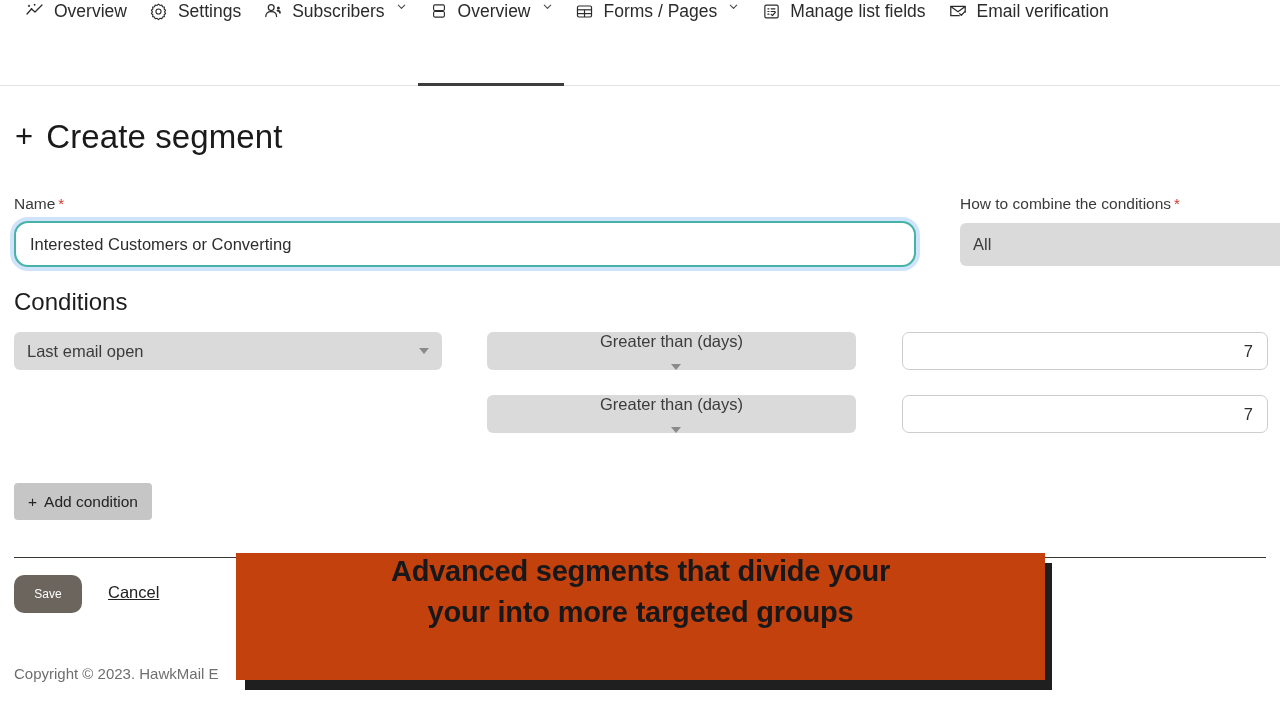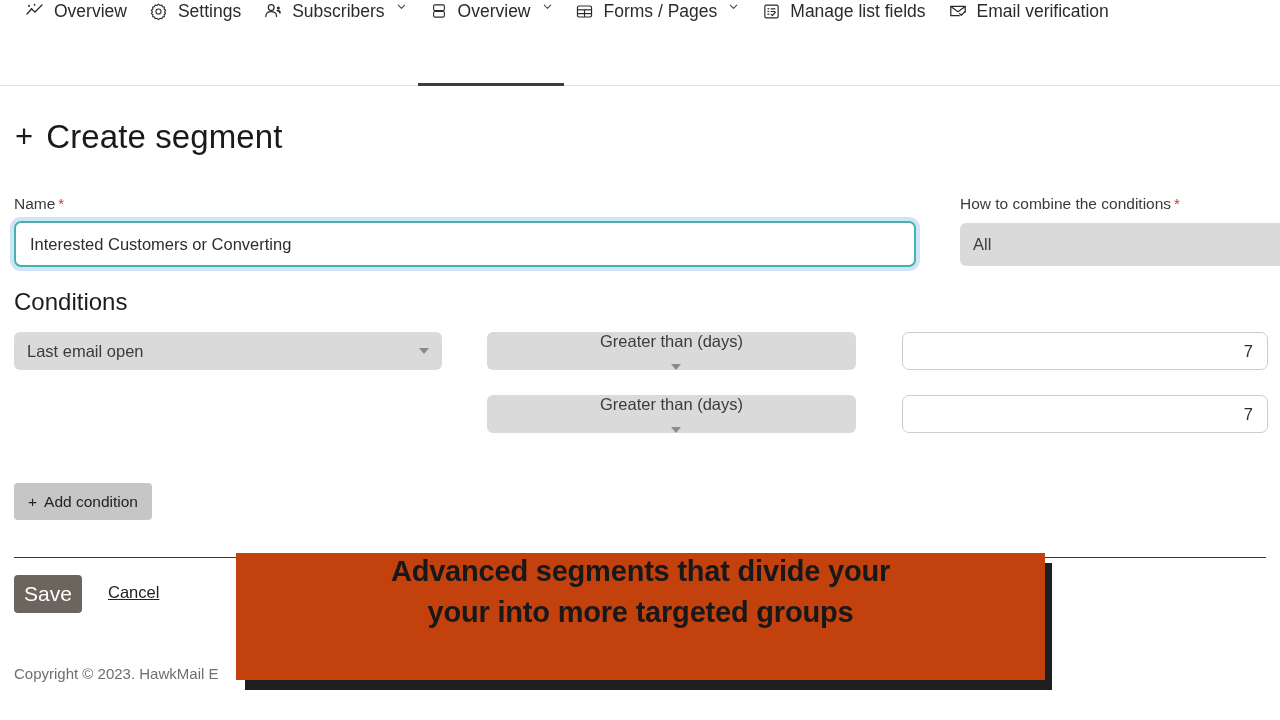--- a/index.html
+++ b/index.html
@@ -96,21 +96,21 @@
   #name-label { left: 14px; top: 195px; }
   #combine-label { left: 960px; top: 195px; }
 
   
   .name-wrap {
     position: absolute;
     left: 14px;
     top: 221px;
     width: 902px;
     height: 46px;
-    border-radius: 7px;
+    border-radius: 14px;
     box-sizing: border-box;
     border: 2px solid #46b3a4;
     background: #ffffff;
     box-shadow: 0 0 0 4px #cfe4fb;
   }
   .name-wrap input {
     width: 100%;
     height: 100%;
     border: 0;
     outline: none;
@@ -208,24 +208,24 @@
     width: 1252px;
     height: 1px;
     background: #3a3632;
   }
   #save-button {
     position: absolute;
     left: 14px; top: 575px;
     width: 68px; height: 38px;
     background: #6b655d;
     border: 0;
-    border-radius: 4px;
+    border-radius: 10px;
     color: #ffffff;
     font-family: "Liberation Sans", sans-serif;
-    font-size: 21px;
+    font-size: 12px;
     cursor: pointer;
   }
   #cancel-link {
     position: absolute;
     left: 108px; top: 583px;
     font-size: 16.5px;
     color: #222222;
     text-decoration: underline;
     cursor: pointer;
   }

